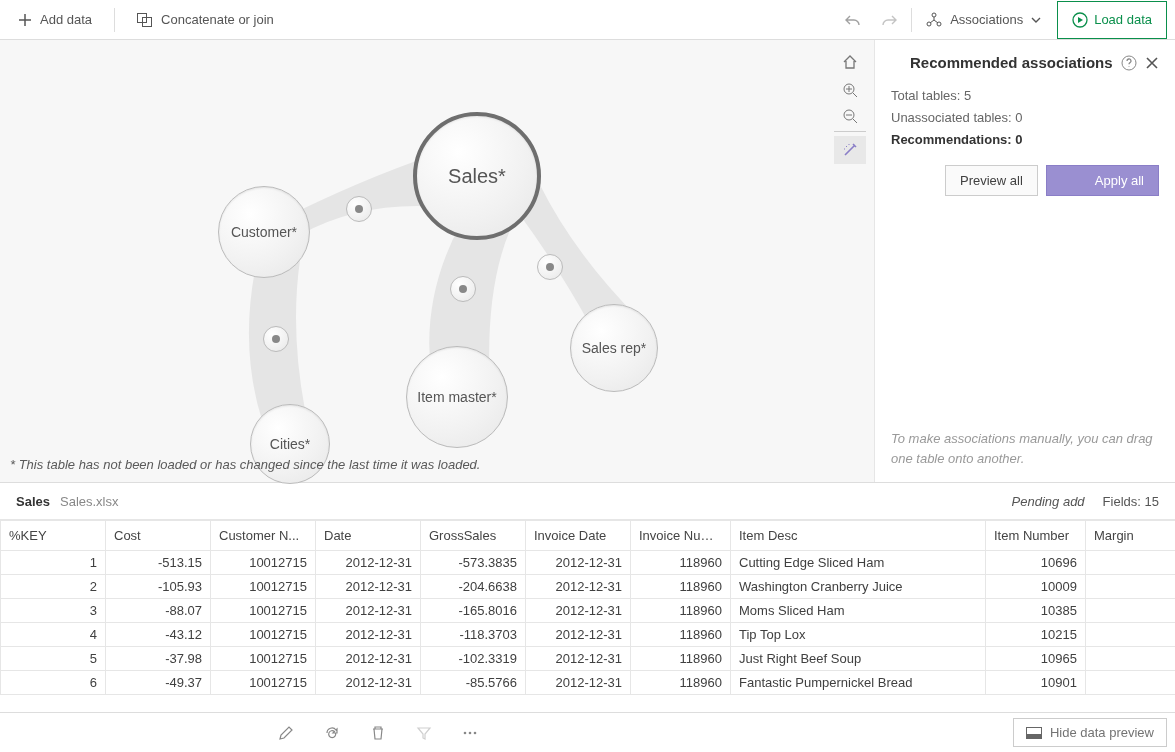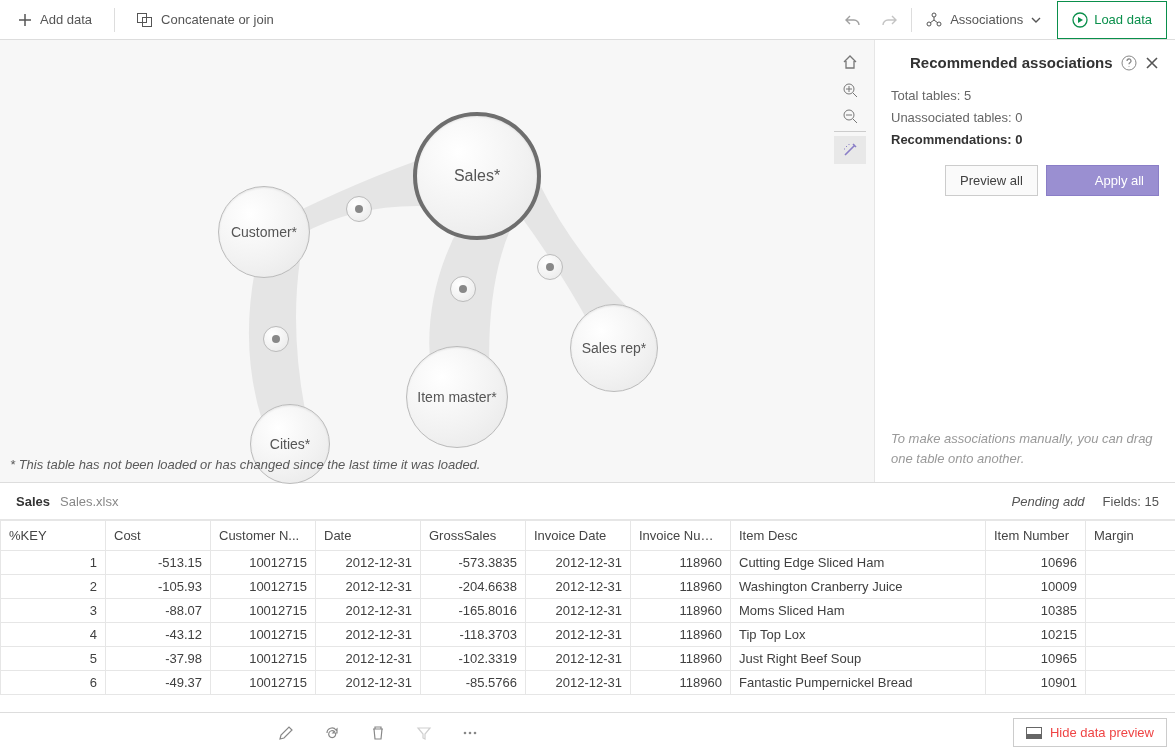--- a/index.html
+++ b/index.html
@@ -15,21 +15,21 @@
   .main { display: flex; height: 442px; }
   .canvas-wrap { flex: 1; position: relative; background: #f7f7f7; border-right: 1px solid #e6e6e6; }
   .canvas { position: absolute; inset: 0; }
   .footnote { position: absolute; left: 10px; bottom: 10px; color: #595959; font-style: italic; }
   .canvas-tools { position: absolute; top: 8px; right: 8px; display: flex; flex-direction: column; gap: 0; background: transparent; }
   .ctool { width: 32px; height: 28px; display: flex; align-items: center; justify-content: center; cursor: pointer; color: #777; }
   .ctool.sep-after { border-bottom: 1px solid #ccc; margin-bottom: 4px; padding-bottom: 4px; }
   .ctool.active { background: #e8e8e8; }
 
   .bubble { position: absolute; border-radius: 50%; background: radial-gradient(circle at 35% 30%, #ffffff 0%, #f1f1f1 60%, #e6e6e6 100%); border: 1px solid #bbb; display: flex; align-items: center; justify-content: center; color: #555; font-size: 14px; box-shadow: 0 1px 2px rgba(0,0,0,0.08) inset; }
-  .bubble.selected { border: 4px solid #6e6e6e; font-size: 16px; }
+  .bubble.selected { border: 4px solid #6e6e6e; font-size: 20px; }
   .dot { position: absolute; width: 26px; height: 26px; border-radius: 50%; background: radial-gradient(circle at 35% 30%, #ffffff 0%, #f1f1f1 60%, #e6e6e6 100%); border: 1px solid #bbb; display:flex; align-items:center; justify-content:center;}
   .dot-inner { width: 8px; height: 8px; border-radius:50%; background:#888; }
 
   .side { width: 300px; background: #fff; padding: 14px 16px; display: flex; flex-direction: column; }
   .side h3 { font-size: 15px; font-weight: 600; color: #333; }
   .side-head { display: flex; align-items: center; margin-left: 19px; }
   .side-head-icons { margin-left: auto; display: flex; gap: 8px; align-items: center; }
   .side-stats { margin-top: 14px; color: #666; line-height: 1.7; }
   .side-stats strong { color: #333; font-weight: 600; }
   .side-btns { display: flex; gap: 8px; margin-top: 14px; justify-content: flex-end;}
@@ -48,21 +48,21 @@
   th, td { border: 1px solid #e6e6e6; padding: 4px 8px; height: 23px; white-space: nowrap; overflow: hidden; text-overflow: ellipsis; }
   th { text-align: left; font-weight: 400; color: #444; background: #fff; height: 30px;}
   td.num, th.num { text-align: right; }
   col.c0 { width: 105px; } col.c1 { width: 105px; } col.c2 { width: 105px; } col.c3 { width: 105px; }
   col.c4 { width: 105px; } col.c5 { width: 105px; } col.c6 { width: 100px; } col.c7 { width: 255px; }
   col.c8 { width: 100px; } col.c9 { width: 90px; }
 
   .bottombar { height: 40px; border-top: 1px solid #ddd; display: flex; align-items: center; padding: 0 8px; }
   .bb-center { margin: 0 auto; display: flex; gap: 22px; color: #777; }
   .bb-btn { cursor: pointer; width: 24px; height:24px; display:flex; align-items:center; justify-content:center;}
-  .hide-btn { margin-left: auto; border: 1px solid #ccc; padding: 6px 12px; display: flex; align-items: center; gap: 8px; cursor: pointer; color:#ef4444; }
+  .hide-btn { margin-left: auto; border: 1px solid #ccc; padding: 6px 12px; display: flex; align-items: center; gap: 8px; cursor: pointer; color:#737373; }
 </style>
 </head>
 <body>
 
 <div class="toolbar">
   <div class="toolbar-left">
     <div class="tbtn">
       <svg width="14" height="14" viewBox="0 0 14 14">
           <path d="M7 1v12M1 7h12" stroke="#555" stroke-width="1.5" fill="none"></path>
         </svg>

